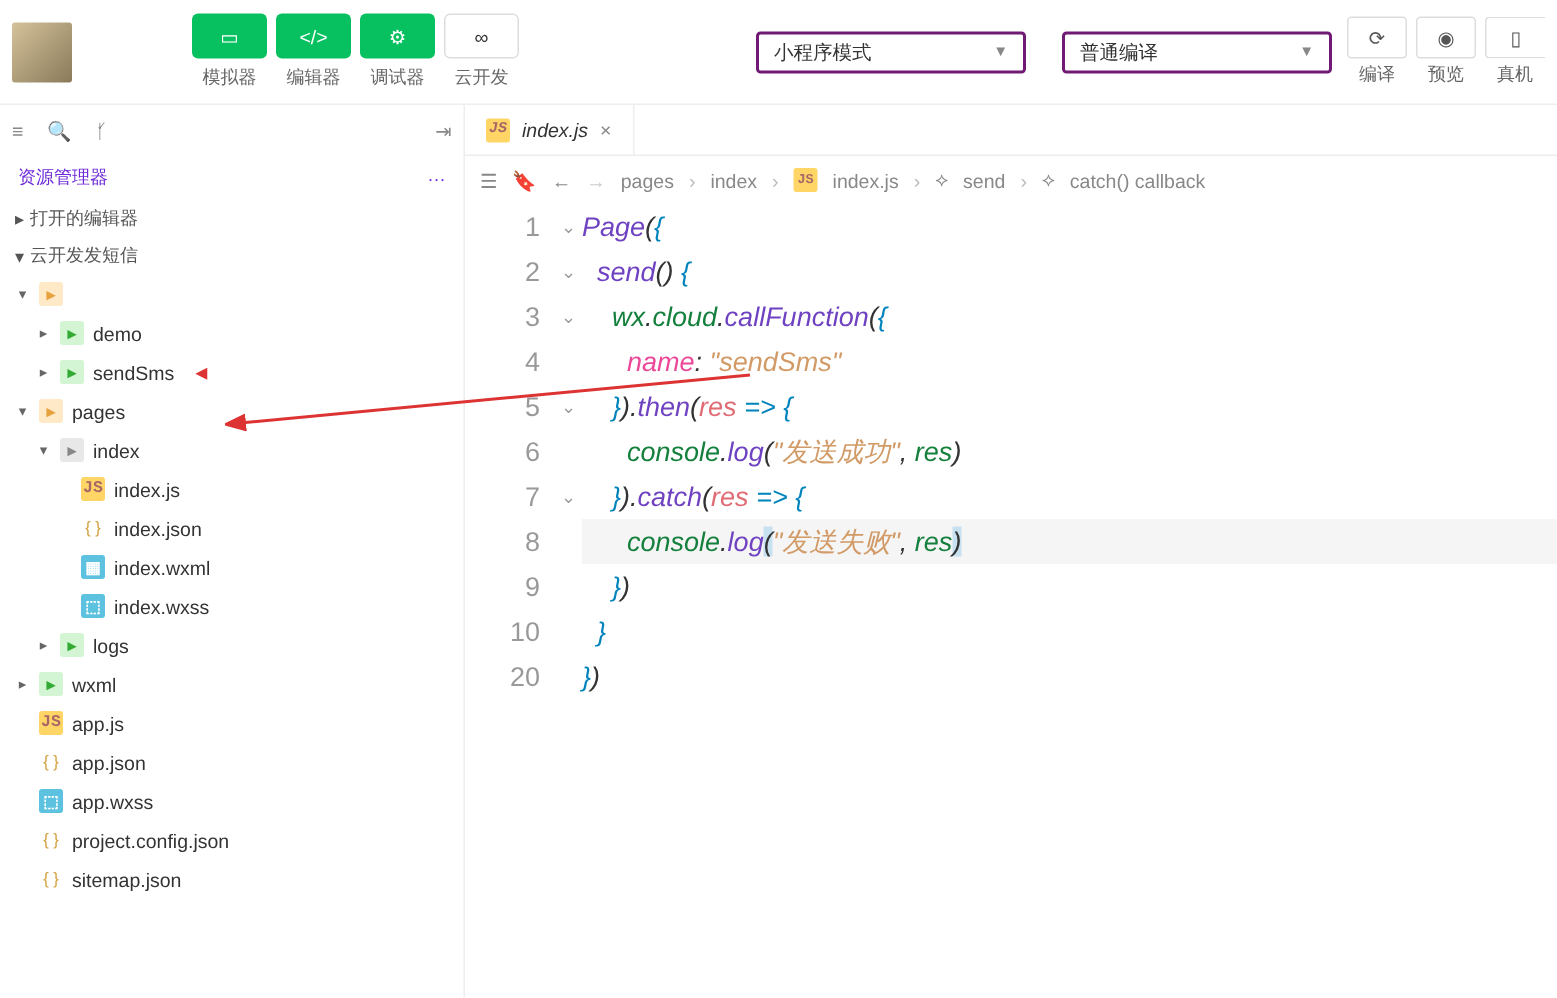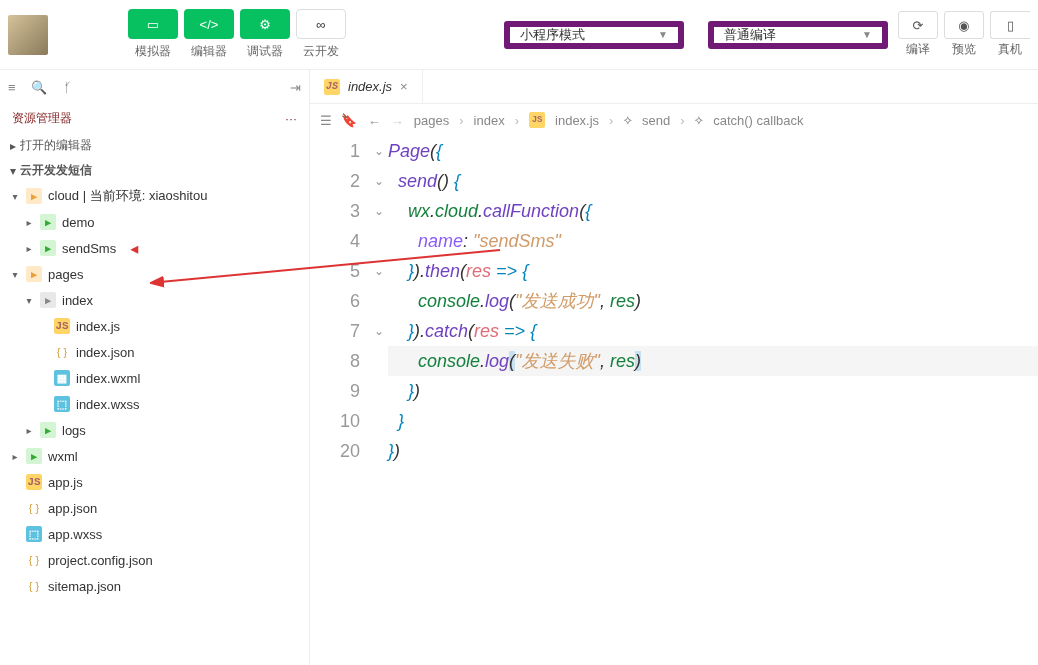--- a/index.html
+++ b/index.html
@@ -6,34 +6,34 @@
   body { width: 1038px; height: 665px; background: #fff; overflow: hidden; font-size: 13px; color: #333; }
 
   
   .toolbar { height: 70px; display: flex; align-items: center; padding: 0 8px; border-bottom: 1px solid #eee; }
   .avatar { width: 40px; height: 40px; background: linear-gradient(135deg,#d4c29a,#8a7a5a); border-radius: 2px; margin-right: 80px; }
   .tb-btn { width: 50px; height: 30px; border-radius: 4px; display: flex; align-items: center; justify-content: center; }
   .tb-btn.green { background: #07c160; color: #fff; }
   .tb-btn.plain { background: #fff; border: 1px solid #ddd; }
   .tb-col { display: flex; flex-direction: column; align-items: center; gap: 4px; }
   .tb-col .lbl { font-size: 12px; color: #666; }
-  .select { display: flex; align-items: center; justify-content: space-between; border: 6px solid #701a75; height: 28px; padding: 0 10px; border-radius: 3px; min-width: 180px; font-size: 13px; }
+  .select { display: flex; align-items: center; justify-content: space-between; border: 2px solid #701a75; height: 28px; padding: 0 10px; border-radius: 3px; min-width: 180px; font-size: 13px; }
   .caret { font-size: 10px; color: #888; }
   .spacer { flex: 1; }
   .icon-btn { width: 40px; height: 28px; border: 1px solid #ddd; border-radius: 3px; display: flex; align-items: center; justify-content: center; color: #555; }
   .right-col { display: flex; flex-direction: column; align-items: center; gap: 2px; }
   .right-col .lbl { font-size: 12px; color: #666; }
 
   .main { display: flex; height: calc(665px - 70px); }
 
   
   .side { width: 310px; border-right: 1px solid #eee; display: flex; flex-direction: column; }
   .side-icons { height: 34px; display: flex; align-items: center; padding: 0 8px; gap: 16px; color: #888; }
   .side-icons .right { margin-left: auto; }
-  .side-title-row { display: flex; align-items: center; justify-content: space-between; padding: 6px 12px; font-size: 12px; color: #7f1d1d; }
+  .side-title-row { display: flex; align-items: center; justify-content: space-between; padding: 6px 12px; font-size: 12px; color: #6d28d9; }
   .section-row { display: flex; align-items: center; padding: 4px 10px; font-size: 12px; color: #555; gap: 4px; }
   .file-tree { flex: 1; overflow: auto; }
   .tree-row { display: flex; align-items: center; height: 26px; font-size: 13px; gap: 6px; cursor: default; }
   .tree-row .chev { width: 10px; text-align: center; color: #666; font-size: 10px; }
   .tree-row .icn { width: 16px; height: 16px; display: flex; align-items: center; justify-content: center; font-size: 11px; font-weight: bold; border-radius: 2px; }
   .icn.folder-o { background: #ffe9c7; color: #e6a23c; }
   .icn.folder-g { background: #d4f5d4; color: #3a3; }
   .icn.folder-gr { background: #e8e8e8; color: #888; }
   .icn.js { background: #ffd666; color: #a66; font-family: Liberation Mono, monospace; }
   .icn.json { color: #d4a03c; background: transparent; font-weight: normal; }
@@ -57,21 +57,21 @@
   .fold-col div { height: 30px; font-size: 12px; text-align: center; }
   .code-body { flex: 1; }
   .code-body .line { height: 30px; white-space: pre; font-style: italic; }
   .hl-line { background: #f5f5f5; }
   .tok-fn { color: #6f42c1; }
   .tok-str { color: #d19a66; }
   .tok-id { color: #15803d; }
   .tok-p { color: #333; }
   .tok-brace { color: #0184bc; }
   .tok-param { color: #e06c75; }
-  .tok-prop { color: #8b5cf6; }
+  .tok-prop { color: #ec4899; }
   .paren-hl { background: #c8e1f0; }
 
   
   .arrow { position: absolute; pointer-events: none; }
 </style>
 </head>
 <body>
 
 <div class="toolbar">
   <div class="avatar"></div>
@@ -149,28 +149,27 @@
     <div class="side-title-row">
       <span>资源管理器</span>
       <span>···</span>
     </div>
     <div class="section-row">
       <span class="chev">▸</span>
       <span>打开的编辑器</span>
     </div>
     <div class="section-row">
       <span class="chev">▾</span>
-      <span style="font-weight:700;text-align:center;">云开发发短信</span>
+      <span style="font-weight:400;text-align:center;">云开发发短信</span>
     </div>
 
     <div class="file-tree">
       <div class="tree-row pad0">
           <span class="chev">▾</span>
           <span class="icn folder-o">▸</span>
-          <span>cloud | 当前环境: xiaoshitou</span>
         </div>
       <div class="tree-row pad1">
           <span class="chev">▸</span>
           <span class="icn folder-g">▸</span>
           <span>demo</span>
         </div>
       <div class="tree-row pad1">
           <span class="chev">▸</span>
           <span class="icn folder-g">▸</span>
           <span>sendSms</span>

